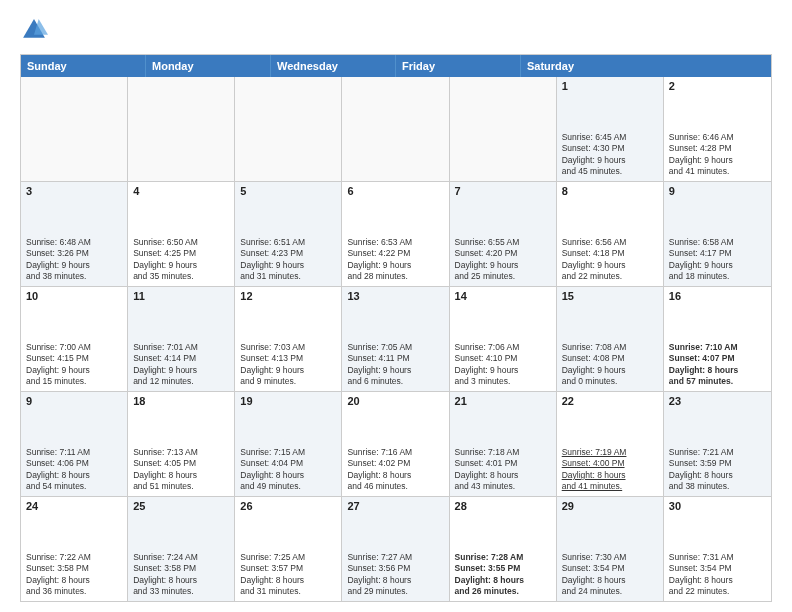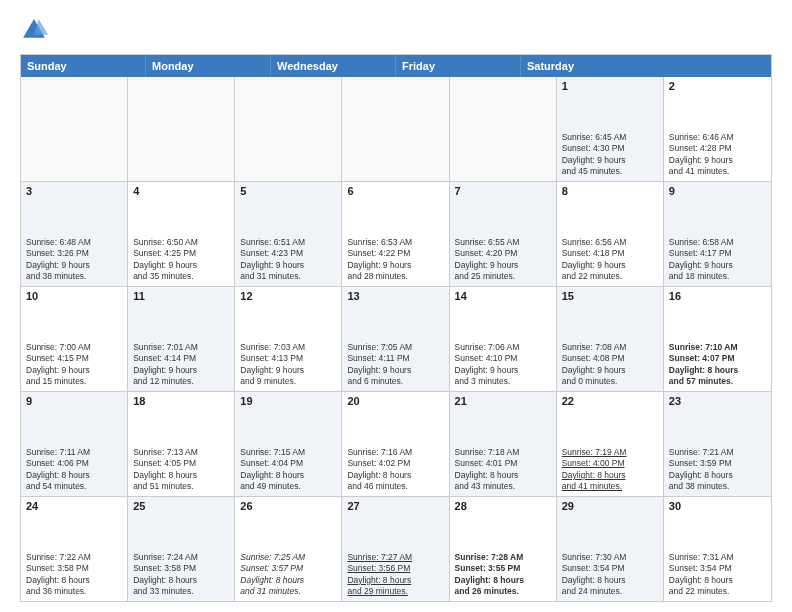--- a/index.html
+++ b/index.html
@@ -325,28 +325,28 @@
           </div>
           <div class="cal-cell shaded">
             <span class="day-num">25</span>
             <div class="day-info" style="white-space: pre-line;">Sunrise: 7:24 AM
 Sunset: 3:58 PM
 Daylight: 8 hours
 and 33 minutes.</div>
           </div>
           <div class="cal-cell">
             <span class="day-num">26</span>
-            <div class="day-info" style="white-space: pre-line; font-style: italic;">Sunrise: 7:25 AM
+            <div class="day-info" style="white-space: pre-line;">Sunrise: 7:25 AM
 Sunset: 3:57 PM
 Daylight: 8 hours
 and 31 minutes.</div>
           </div>
           <div class="cal-cell shaded">
             <span class="day-num">27</span>
-            <div class="day-info" style="white-space: pre-line; text-decoration: underline;">Sunrise: 7:27 AM
+            <div class="day-info" style="white-space: pre-line;">Sunrise: 7:27 AM
 Sunset: 3:56 PM
 Daylight: 8 hours
 and 29 minutes.</div>
           </div>
           <div class="cal-cell">
             <span class="day-num">28</span>
             <div class="day-info" style="white-space: pre-line; font-weight: bold;">Sunrise: 7:28 AM
 Sunset: 3:55 PM
 Daylight: 8 hours
 and 26 minutes.</div>

